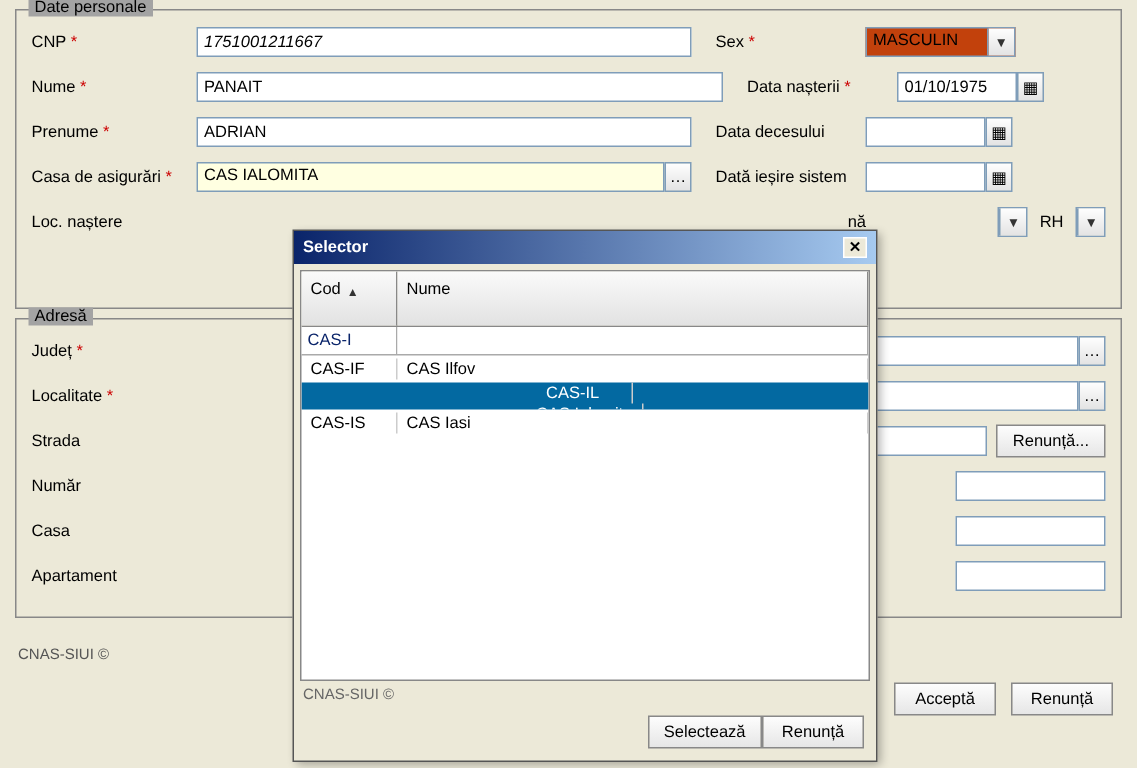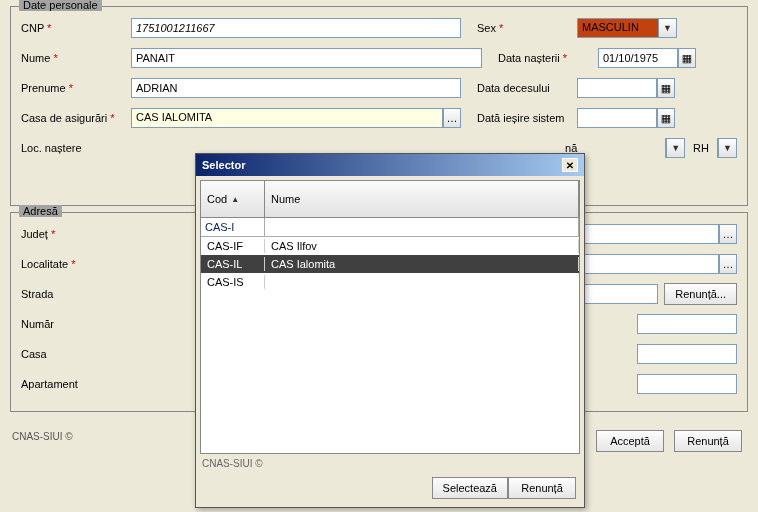--- a/index.html
+++ b/index.html
@@ -80,21 +80,21 @@
     border: 1px solid #888;
     background: linear-gradient(#fdfdfd, #e6e6e6);
     font-family: inherit;
     font-size: 11px;
     cursor: default;
     padding: 0 10px;
   }
   .footer-row {
     position: absolute;
     right: 16px;
-    bottom: 60px;
+    bottom: 35px;
     display: flex;
     gap: 10px;
     margin-top: 47px;
   }
   .copyright {
     position: absolute;
     left: 12px;
     bottom: 70px;
     font-size: 10px;
     color: #555;
@@ -147,21 +147,21 @@
   .grid-head {
     display: flex;
     background: #ECE9D8;
     border-bottom: 1px solid #888;
   }
   .grid-head .th {
     border-right: 1px solid #888;
     padding: 18px 6px;
     height: 18px;
     display: flex;
-    align-items: center;
+    align-items: flex-end;
     font-size: 11px;
     position: relative;
     background: linear-gradient(#fafafa,#e2e2e2);
   }
   .grid-head .th .sort {
     margin-left: 4px;
     font-size: 8px;
     color: #333;
   }
   .filter-row {
@@ -183,22 +183,23 @@
   }
   .grid-cell {
     border-right: 1px solid #ccc;
     padding: 1px 6px;
     overflow: hidden;
     white-space: nowrap;
   }
   .col-cod { width: 64px; }
   .col-nume { flex: 1; }
   .grid-row.selected {
-    background: #404040;
+    background: #0369a1;
     color: #fff;
+    flex-direction: column;
   }
   .selector-footer {
     display: flex;
     justify-content: flex-end;
     padding: 8px;
   }
   .selector-copy {
     font-size: 10px;
     color: #666;
     padding-left: 6px;
@@ -345,20 +346,21 @@
         <div class="grid-row">
           <div class="grid-cell col-cod">CAS-IF</div>
           <div class="grid-cell col-nume">CAS  Ilfov</div>
         </div>
         <div class="grid-row selected">
           <div class="grid-cell col-cod">CAS-IL</div>
           <div class="grid-cell col-nume">CAS  Ialomita</div>
         </div>
         <div class="grid-row">
           <div class="grid-cell col-cod">CAS-IS</div>
+          <div class="grid-cell col-nume">CAS  Iasi</div>
         </div>
       </div>
   </div>
   <div class="selector-copy">CNAS-SIUI ©</div>
   <div class="selector-footer">
     <button class="btn">Selectează</button>
     <button class="btn">Renunță</button>
   </div>
 </div>
 

